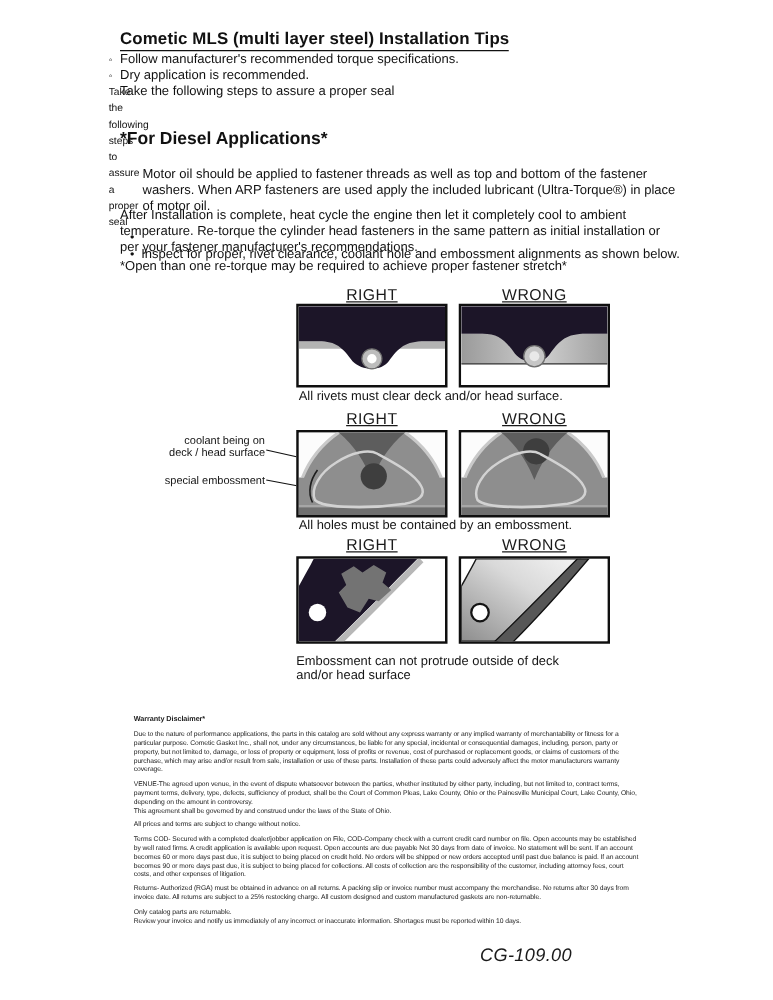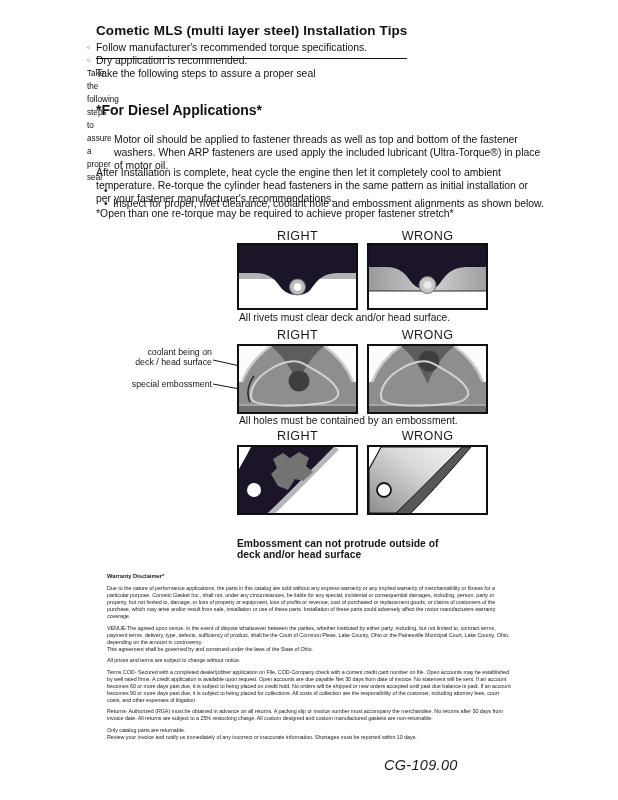--- a/index.html
+++ b/index.html
@@ -1,32 +1,32 @@
 <!DOCTYPE html>
 <html><head>
 <meta charset="utf-8">
 <style>
   html,body{margin:0;padding:0;width:618px;height:800px;overflow:hidden;background:#ffffff;}
   body{font-family:"Liberation Sans",sans-serif;color:#111;position:relative;}
   .abs{position:absolute;}
   
-  #title{left:96px;top:23px;font-size:13.5px;font-weight:bold;border-bottom:1.6px solid #111;padding-bottom:20px;letter-spacing:.1px;}
+  #title{left:96px;top:23px;font-size:13.5px;font-weight:bold;border-bottom:1.6px solid #111;padding-bottom:2px;letter-spacing:.1px;}
   
   #bullets{left:87px;top:41px;width:490px;font-size:10.4px;line-height:13px;}
   .brow{display:flex;}
   .bm{width:9px;font-size:8.2px;line-height:13px;flex:none;}
   .sub{margin-left:17px;}
   .sub .bm{font-size:10px;}
   
   #diesel-h{left:96px;top:102px;font-size:14px;font-weight:bold;}
   #dp1{left:114px;top:133px;width:437px;font-size:10.4px;line-height:13px;}
   #dp2{left:96px;top:166px;width:437px;font-size:10.4px;line-height:13px;}
   #dnote{left:96px;top:208px;width:460px;font-size:10.4px;}
   
-  .flabel{width:121px;text-align:center;font-size:12.6px;color:#1a1a1a;letter-spacing:.4px;}
+  .flabel{width:121px;text-align:center;font-size:12.6px;color:#1a1a1a;letter-spacing:.4px;text-decoration:underline;}
   .dbox{width:117px;border:2px solid #0f0f0f;background:#fff;}
   .dbox svg{display:block;}
   .fcap{font-size:10.3px;line-height:10.6px;color:#151515;}
   .sideLabel{width:116px;left:96px;text-align:right;font-size:8.8px;line-height:9.6px;color:#151515;}
   
   #legal{left:107px;top:573px;width:404px;font-size:5.4px;line-height:7px;letter-spacing:-.05px;color:#222;}
   #legal h4{margin:0 0 5px 0;font-size:5.8px;}
   #legal p{margin:0 0 4.5px 0;}
   #legal p.tight{margin-bottom:0;}
   
@@ -163,21 +163,21 @@
           <stop offset="0.6" stop-color="#d9d9d9"></stop>
           <stop offset="1" stop-color="#f4f4f4"></stop>
       </linearGradient>
     </defs>
     <rect x="0" y="0" width="117" height="66" fill="#ffffff"></rect>
     <path d="M12,0 H95 C76,19 53,43 29,66 L0,66 L0,22 C5,13 9,6 12,0 Z" fill="url(#grad3)" stroke="#1a1a1a" stroke-width="1.2"></path>
     <path d="M93,0 C74,19 51,43 27,66 L40,68 C63,45 85,20 102,0 Z" fill="#575757" stroke="#111111" stroke-width="1"></path>
     <circle cx="15" cy="43" r="7" fill="#ffffff" stroke="#141414" stroke-width="1.8"></circle>
   </svg>
 </div>
-<div class="abs fcap" style="left:237px;top:539px;width:225px;font-weight:bold;">Embossment can not protrude outside of deck and/or head surface</div>
+<div class="abs fcap" style="left:237px;top:525px;width:225px;">Embossment can not protrude outside of deck and/or head surface</div>
 
 <div id="legal" class="abs">
   <h4>Warranty Disclaimer*</h4>
   <p>Due to the nature of performance applications, the parts in this catalog are sold without any express warranty or any implied warranty of merchantability or fitness for a particular purpose. Cometic Gasket Inc., shall not, under any circumstances, be liable for any special, incidental or consequential damages, including, person, party or property, but not limited to, damage, or loss of property or equipment, loss of profits or revenue, cost of purchased or replacement goods, or claims of customers of the purchase, which may arise and/or result from sale, installation or use of these parts. Installation of these parts could adversely affect the motor manufacturers warranty coverage.</p>
   <p class="tight">VENUE-The agreed upon venue, in the event of dispute whatsoever between the parties, whether instituted by either party, including, but not limited to, contract terms, payment terms, delivery, type, defects, sufficiency of product, shall be the Court of Common Pleas, Lake County, Ohio or the Painesville Municipal Court, Lake County, Ohio, depending on the amount in controversy.</p>
   <p>This agreement shall be governed by and construed under the laws of the State of Ohio.</p>
   <p>All prices and terms are subject to change without notice.</p>
   <p>Terms COD- Secured with a completed dealer/jobber application on File, COD-Company check with a current credit card number on file. Open accounts may be established by well rated firms. A credit application is available upon request. Open accounts are due payable Net 30 days from date of invoice. No statement will be sent. If an account becomes 60 or more days past due, it is subject to being placed on credit hold. No orders will be shipped or new orders accepted until past due balance is paid. If an account becomes 90 or more days past due, it is subject to being placed for collections. All costs of collection are the responsibility of the customer, including attorney fees, court costs, and other expenses of litigation.</p>
   <p>Returns- Authorized (RGA) must be obtained in advance on all returns. A packing slip or invoice number must accompany the merchandise. No returns after 30 days from invoice date. All returns are subject to a 25% restocking charge. All custom designed and custom manufactured gaskets are non-returnable.</p>
   <p class="tight">Only catalog parts are returnable.</p>

